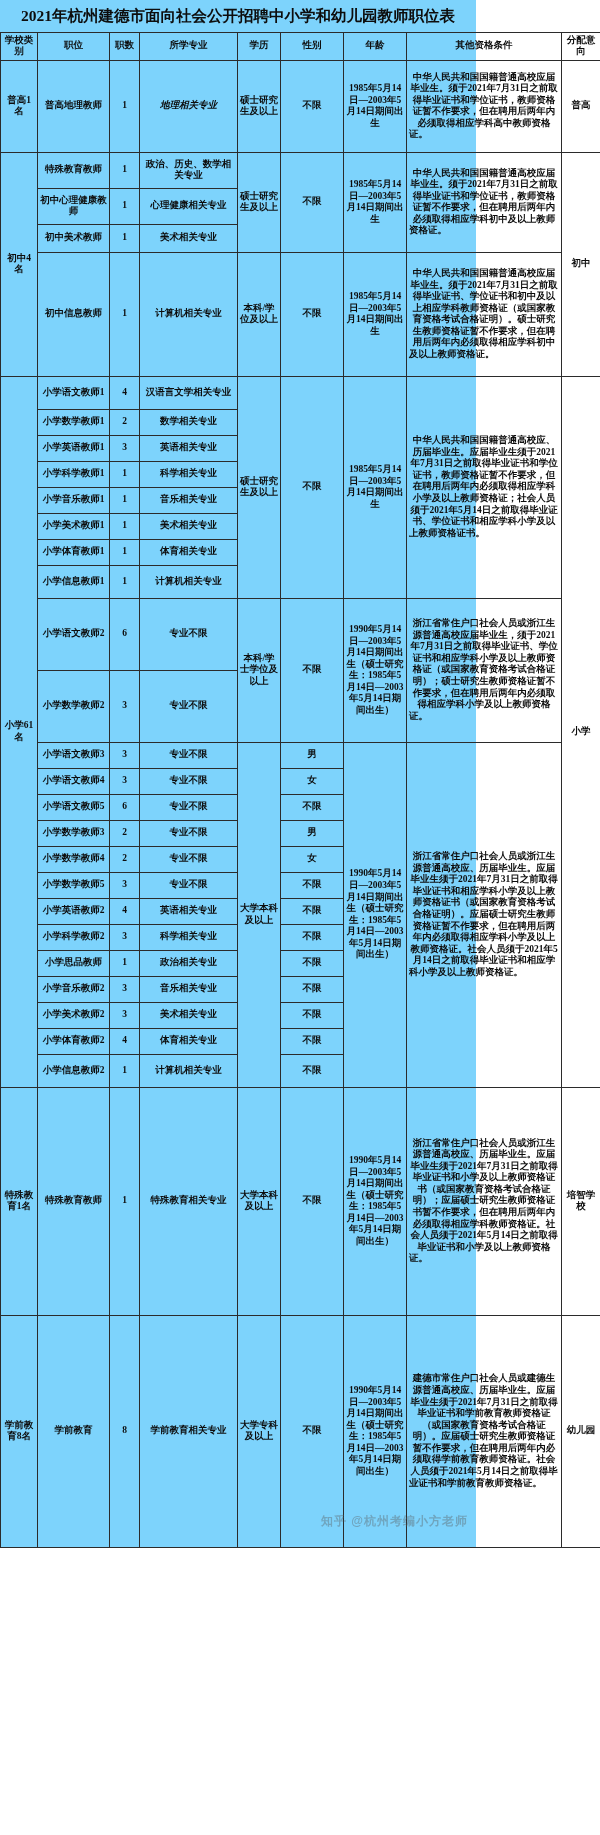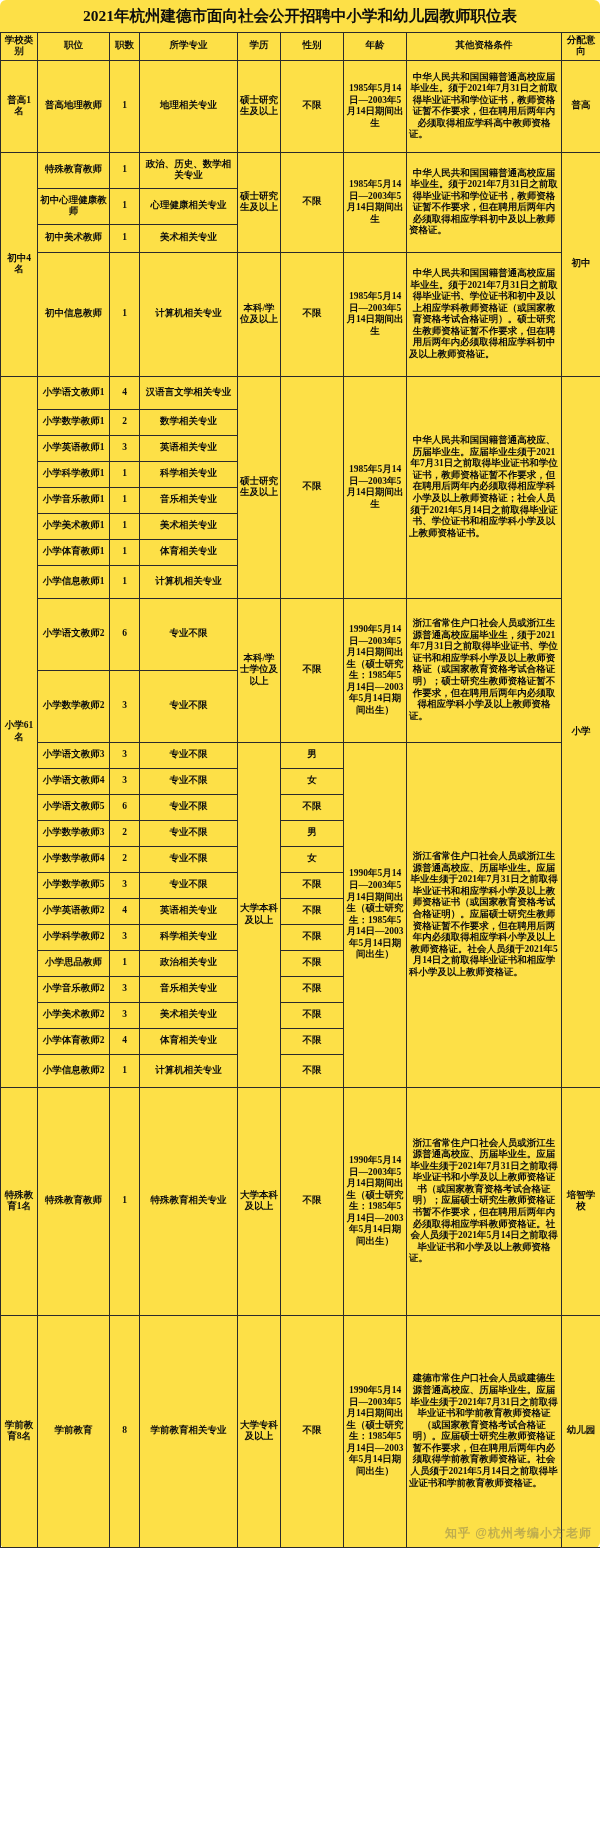--- a/index.html
+++ b/index.html
@@ -7,25 +7,24 @@
     margin: 0; padding: 0;
     background: #ffffff;
   }
   body {
     width: 600px;
     font-family: "Liberation Serif", "DejaVu Serif", serif;
     color: #0d0d0d;
     -webkit-font-smoothing: none;
   }
   #page {
-    width: 600px;
+    width: 476px;
     position: relative;
-    background: #fde047;
+    background: #7dd3fc;
     padding: 0;
-    border-radius: 6px;
   }
   .title {
     text-align: center;
     font-size: 15.5px;
     font-weight: bold;
     letter-spacing: 0px;
     padding: 7px 0 6px 0;
     line-height: 1.2;
     white-space: nowrap;
   }
@@ -76,31 +75,31 @@
     padding-left: 3px;
     padding-right: 2px;
     vertical-align: middle;
   }
   td.pos { font-size: 10px; }
   td.major {
     text-align: left;
     padding-left: 4px;
     font-size: 10px;
   }
-  td.major.ctr { text-align: center; padding-left: 2px; }
+  td.major.ctr { text-align: center; padding-left: 2px; font-style: italic; }
   td.num { font-size: 10px; }
   td.type { font-size: 10.5px; line-height: 1.3; }
   td.assign { font-size: 10.5px; line-height: 1.3; }
   td.edu { font-size: 10.5px; line-height: 1.26; }
   td.gender { font-size: 10.5px; }
 
   .watermark {
     position: absolute;
     right: 8px;
-    bottom: 6px;
+    bottom: 18px;
     font-size: 12px;
     color: rgba(90,90,90,0.38);
     font-family: "Liberation Sans", sans-serif;
     font-weight: bold;
     letter-spacing: 1px;
     pointer-events: none;
     white-space: nowrap;
   }
 </style>
 </head>

